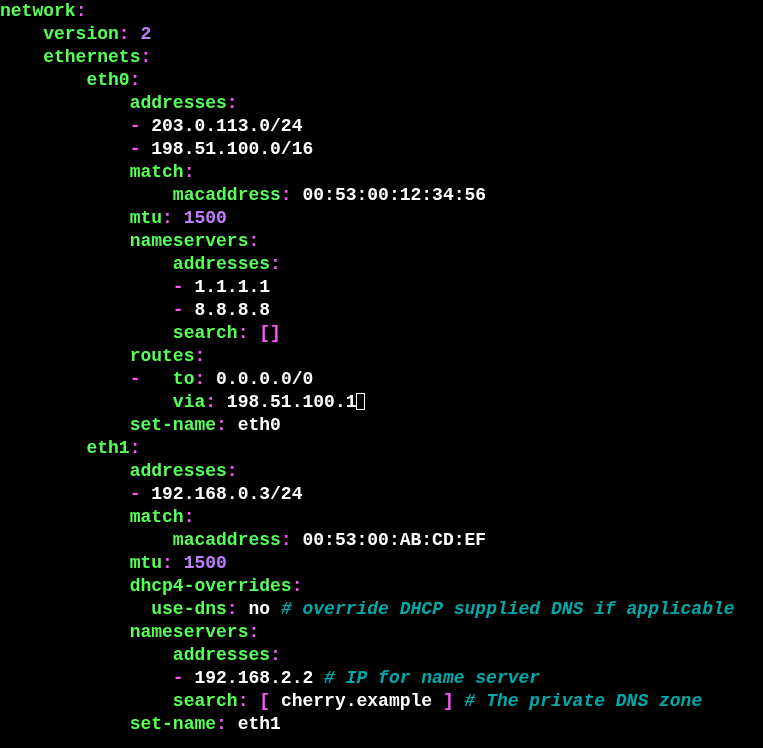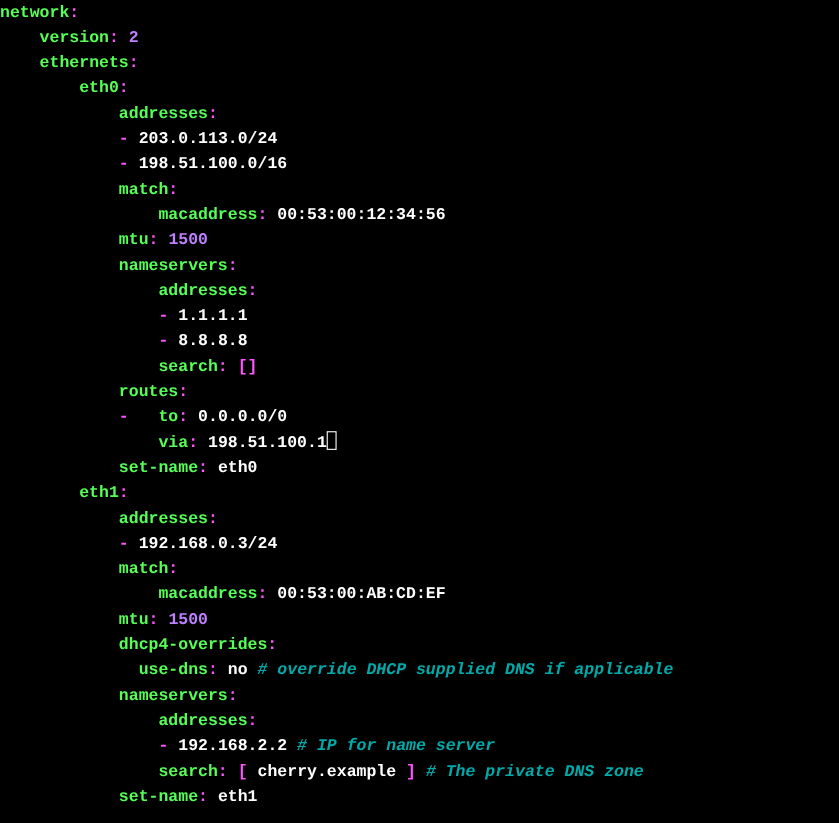--- a/index.html
+++ b/index.html
@@ -7,21 +7,21 @@
     padding: 0;
     background: #000000;
     width: 763px;
     height: 748px;
     overflow: hidden;
   }
   pre {
     margin: 0;
     padding: 0;
     font-family: "Courier New", monospace;
-    font-size: 15px;
+    font-size: 18px;
     line-height: 23px;
     font-weight: bold;
     white-space: pre;
   }
   .key   { color: #55ff55; }  
   .punct { color: #ff55ff; }  
   .str   { color: #ffffff; }  
   .num   { color: #bf7fff; }  
   .cmt   { color: #00aaaa; font-style: italic; }  
   .cur   { display:inline-block; width:9px; height:17px; border:1px solid #ffffff; box-sizing:border-box; vertical-align:text-bottom; margin-bottom:2px;}

